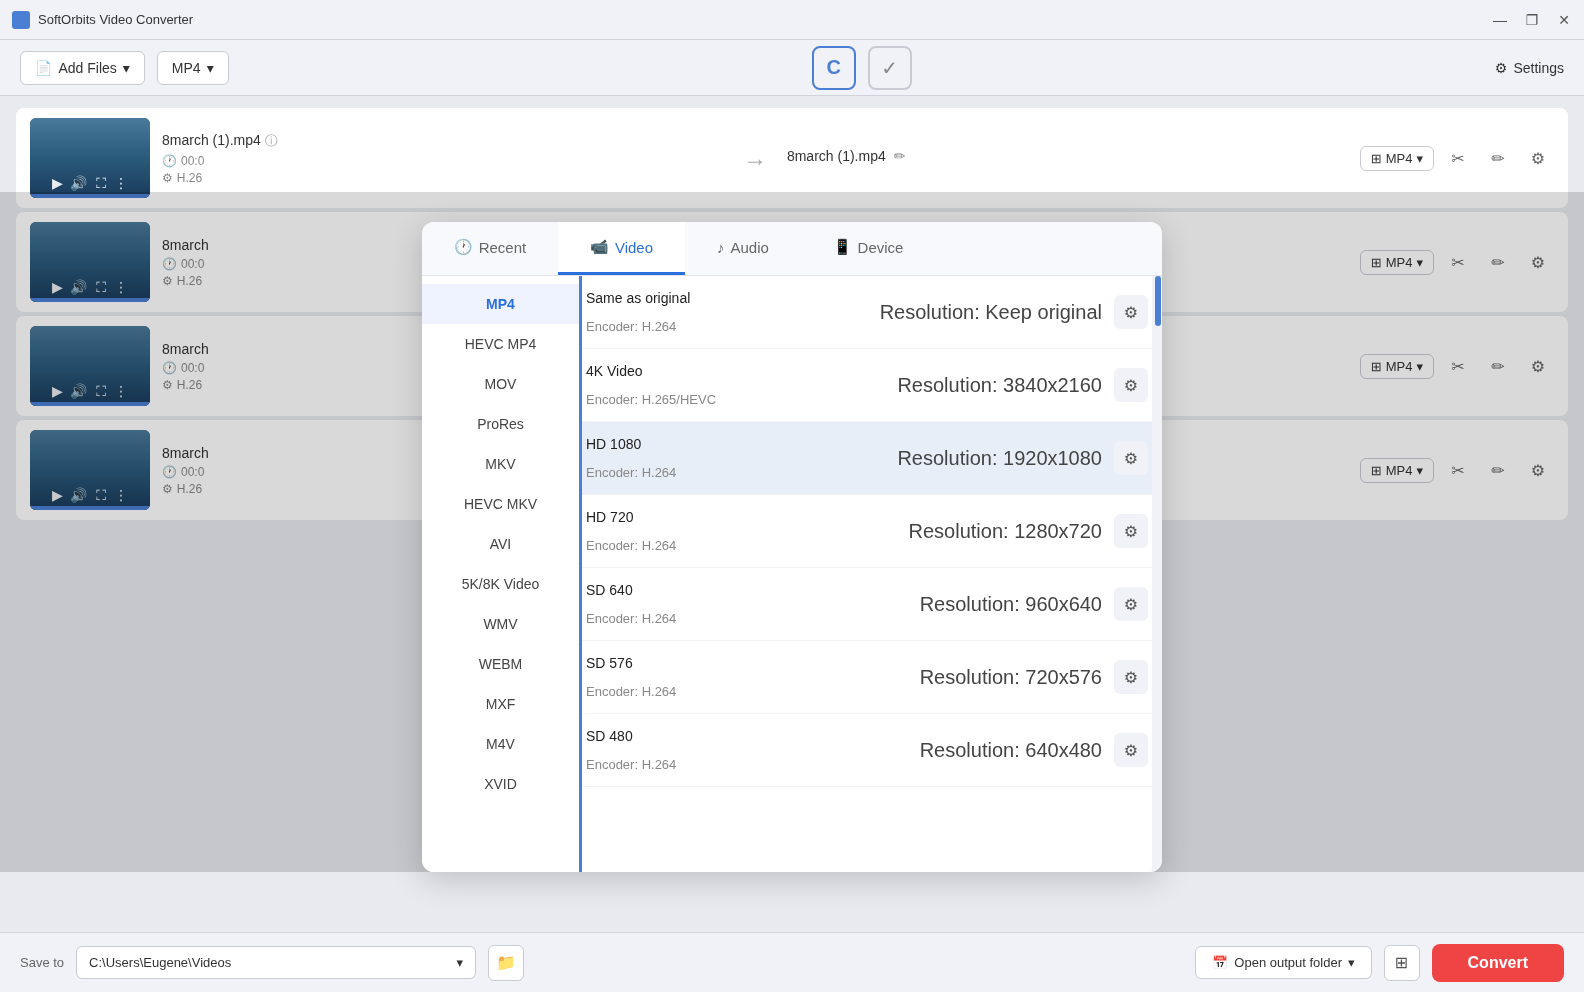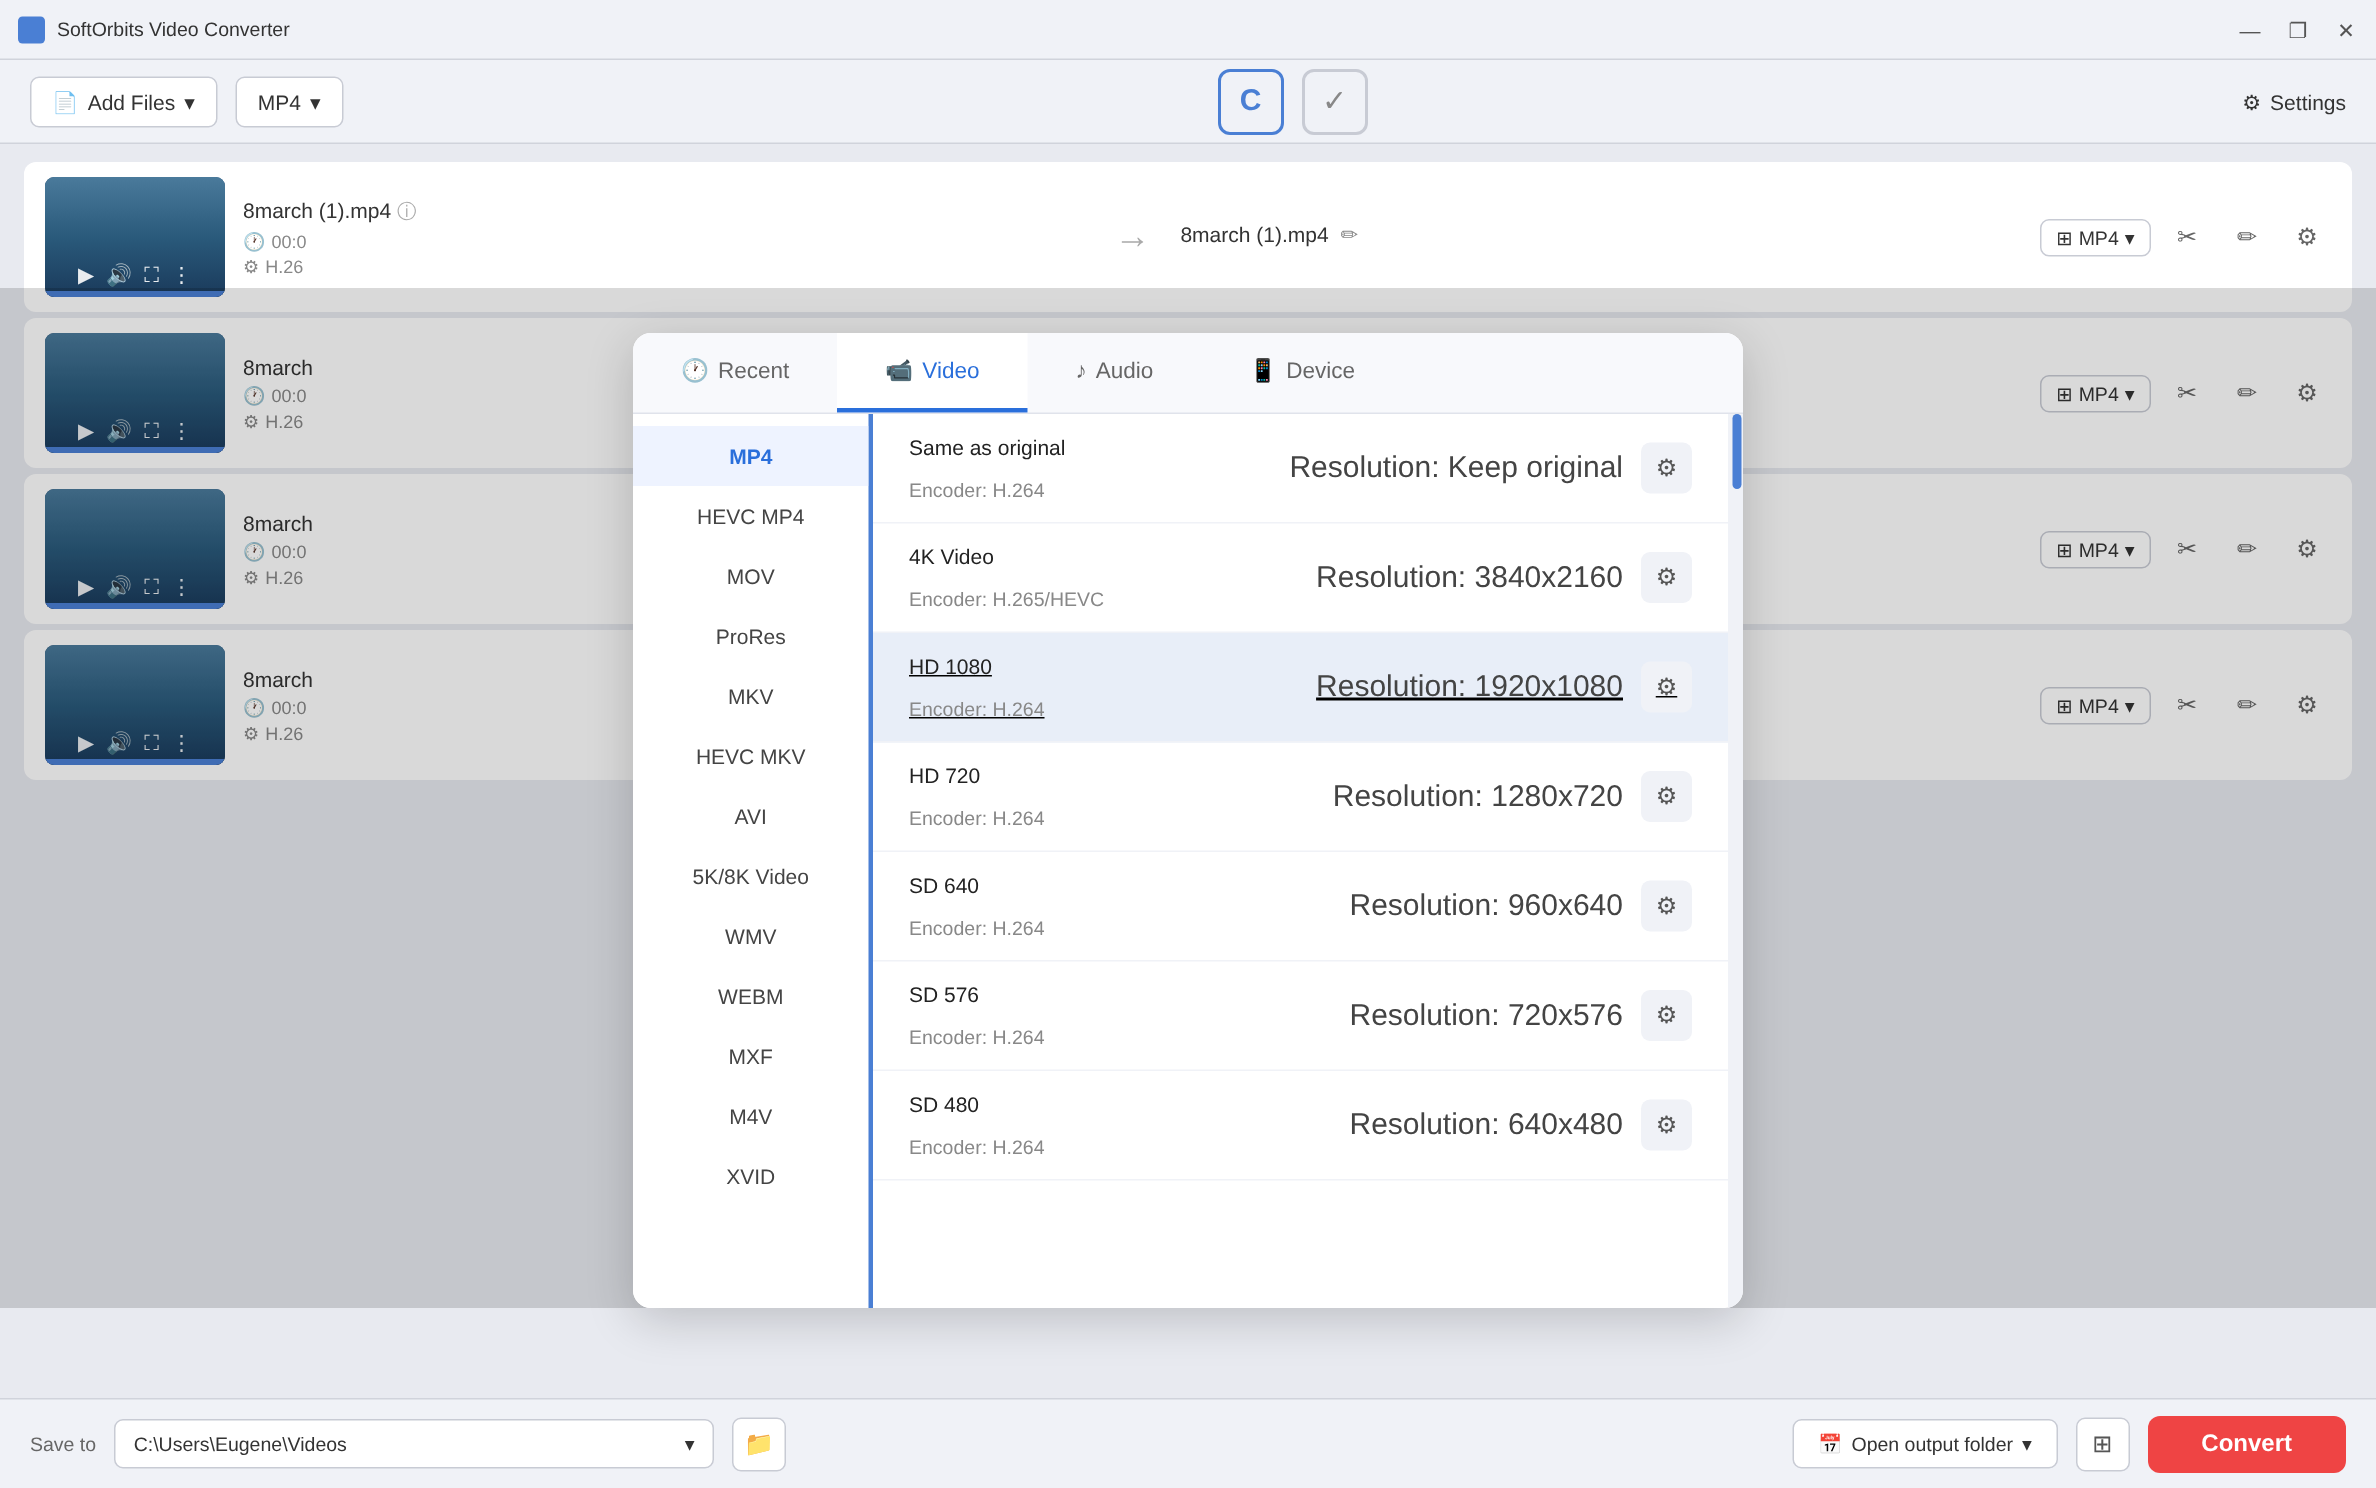--- a/index.html
+++ b/index.html
@@ -412,27 +412,26 @@
 
     
     .preset-list {
       flex: 1;
       overflow-y: auto;
       padding: 0;
     }
     .preset-item {
       display: flex;
       align-items: center;
-      padding: 14px 24px;
+      padding: 14px 4px;
       border-bottom: 1px solid #f0f2f7;
       cursor: pointer;
     }
     .preset-item.highlighted {
       background: #e8eef8;
-      text-decoration: underline;
     }
     .preset-info {
       flex: 1;
     }
     .preset-name {
       font-size: 14px;
       font-weight: 500;
       color: #222;
       margin-bottom: 2px;
     }

